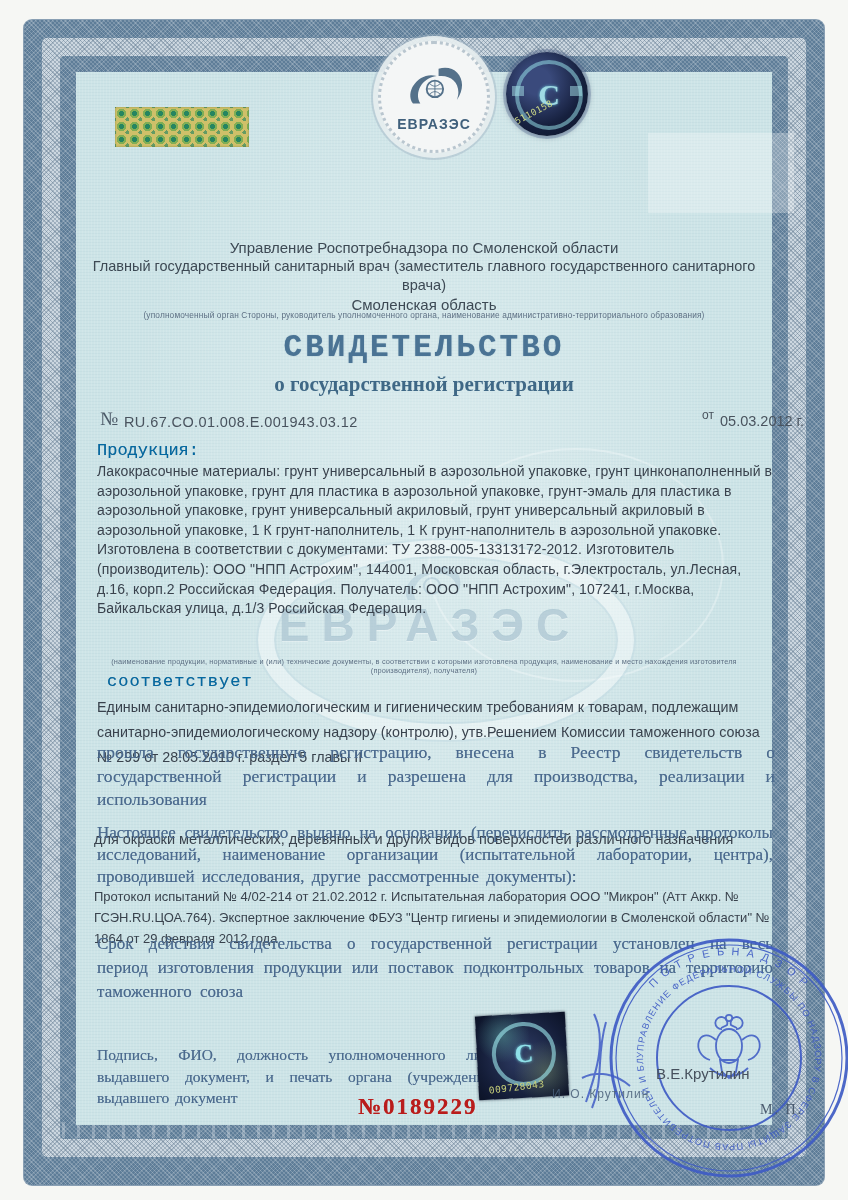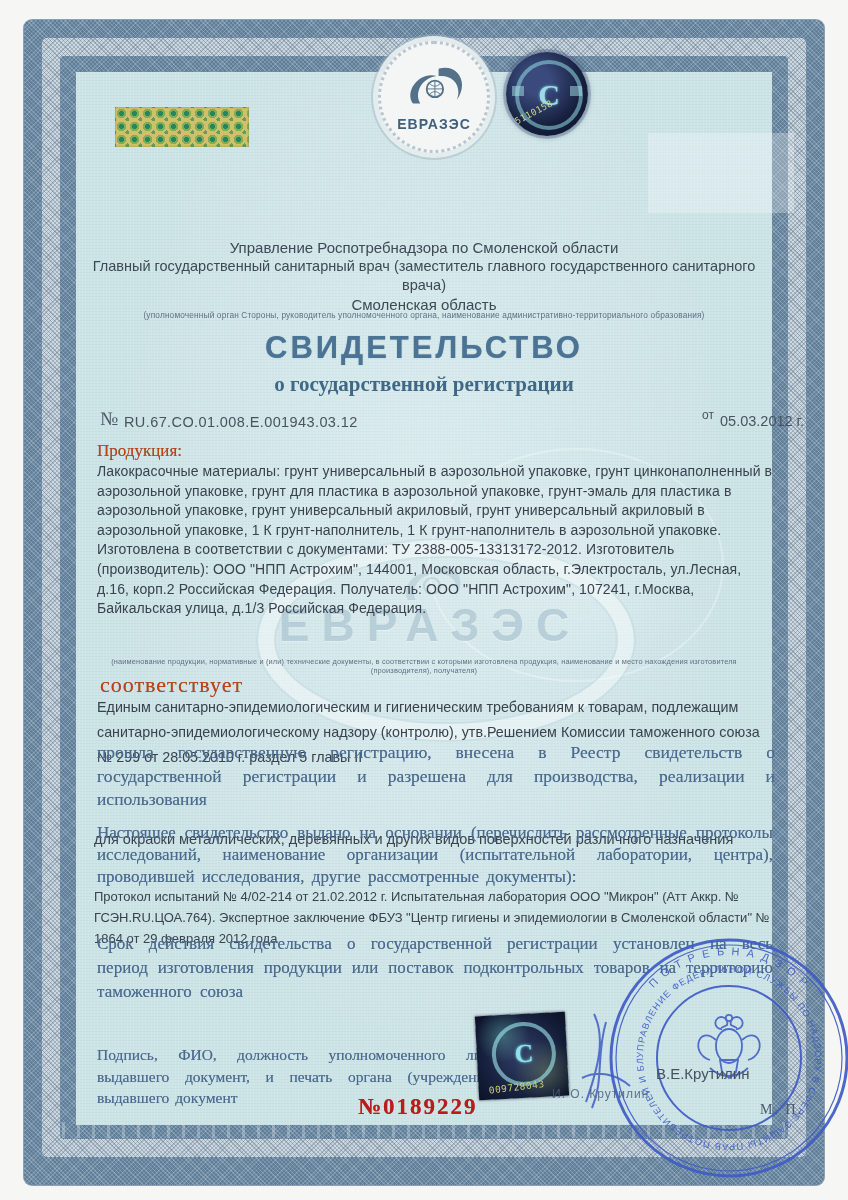--- a/index.html
+++ b/index.html
@@ -89,39 +89,39 @@
   }
   
   .center-col{ position:absolute; left:84px; width:680px; text-align:center; }
   .union{ top:160px; font-family:"Liberation Serif", serif; font-weight:bold;
     color:#2d4d74; font-size:21px; line-height:25px; letter-spacing:.4px;
     text-shadow:0 0 .5px #2d4d74;}
   .authority{ top:238px; color:#3d4954; font-size:15px; line-height:19px; }
   .authority .l2{ font-size:14.5px; }
   .caption{ font-size:8.3px; color:#5e7084; letter-spacing:.15px; }
   .cap1{ top:310px; }
-  .doc-title{ top:330px; font-family:Liberation Sans, sans-serif; font-weight:bold;
+  .doc-title{ top:330px; font-family:Liberation Mono, monospace; font-weight:bold;
     font-size:31px; letter-spacing:3px; color:#4a7394; text-shadow:0 0 1px rgba(74,115,148,.6);}
   .doc-subtitle{ top:372px; font-family:"Liberation Serif", serif; font-weight:bold;
     font-size:21px; color:#3f6886; }
   
   .num-label{ position:absolute; left:100px; top:408px; font-family:"Liberation Serif", serif;
     font-size:19px; color:#4c5a68; }
   .num-value{ position:absolute; left:124px; top:414px; font-size:14.5px; color:#49535e; letter-spacing:.4px;}
   .date-label{ position:absolute; left:702px; top:408px; font-size:12px; color:#49535e;}
   .date-value{ position:absolute; left:720px; top:413px; font-size:14.5px; color:#49535e;}
   
-  .serif-label{ font-family:Liberation Serif, serif; color:#c2410c; text-shadow:0 0 .4px rgba(77,107,140,.7);}
+  .serif-label{ font-family:Liberation Mono, monospace; color:#0369a1; text-shadow:0 0 .4px rgba(77,107,140,.7);}
   .product-label{ position:absolute; left:97px; top:441px; font-size:17px; }
   .product-text{
     position:absolute; left:97px; top:462px; width:678px;
     font-size:14px; line-height:19.6px; color:#39424d; letter-spacing:.1px;
   }
   .cap2{ top:657px; left:88px; width:672px; font-size:7.4px; }
-  .conform-label{ position:absolute; left:100px; top:672px; font-size:22px; letter-spacing:1px;text-align:right;}
+  .conform-label{ position:absolute; left:107px; top:672px; font-size:17px; letter-spacing:1px;text-align:right;}
   .conform-text{
     position:absolute; left:97px; top:695px; width:678px;
     font-size:14.3px; line-height:25px; color:#39424d;
   }
   .serif-par{
     font-family:"Liberation Serif", serif; color:#4b6a8e;
     text-shadow:0 0 .5px rgba(75,106,142,.65);
     text-align:justify;
   }
   .reg-text{ position:absolute; left:97px; top:741px; width:678px;

